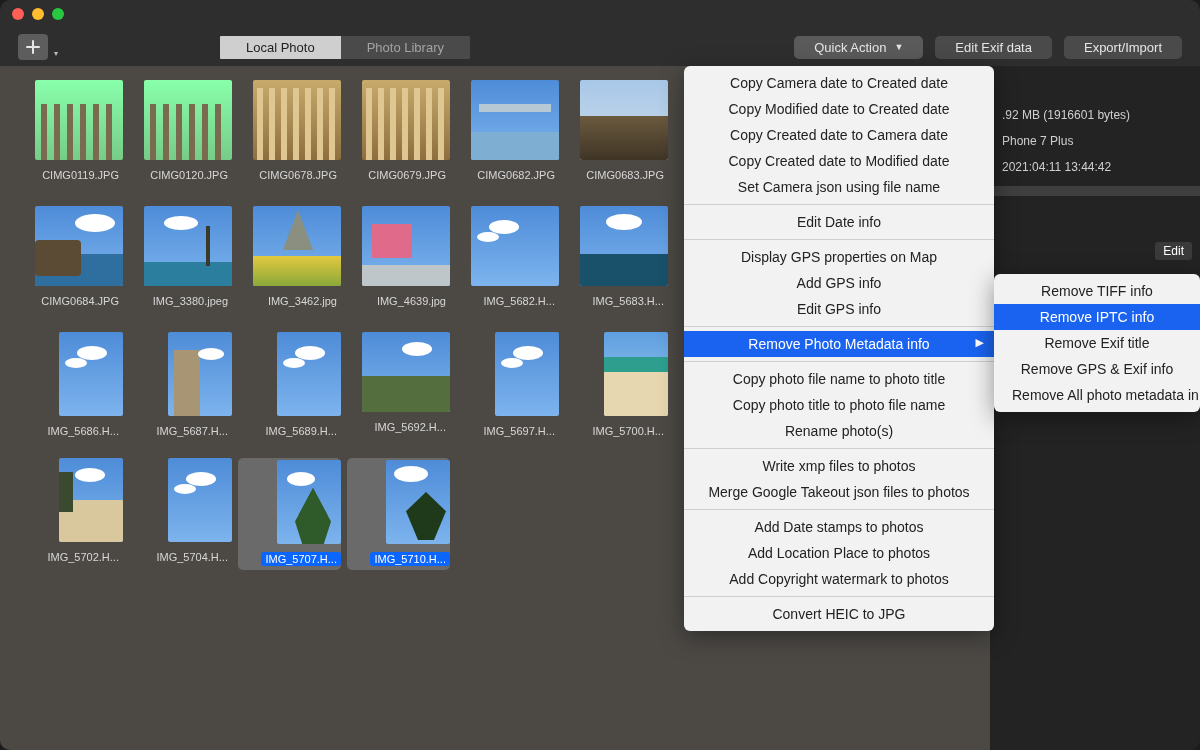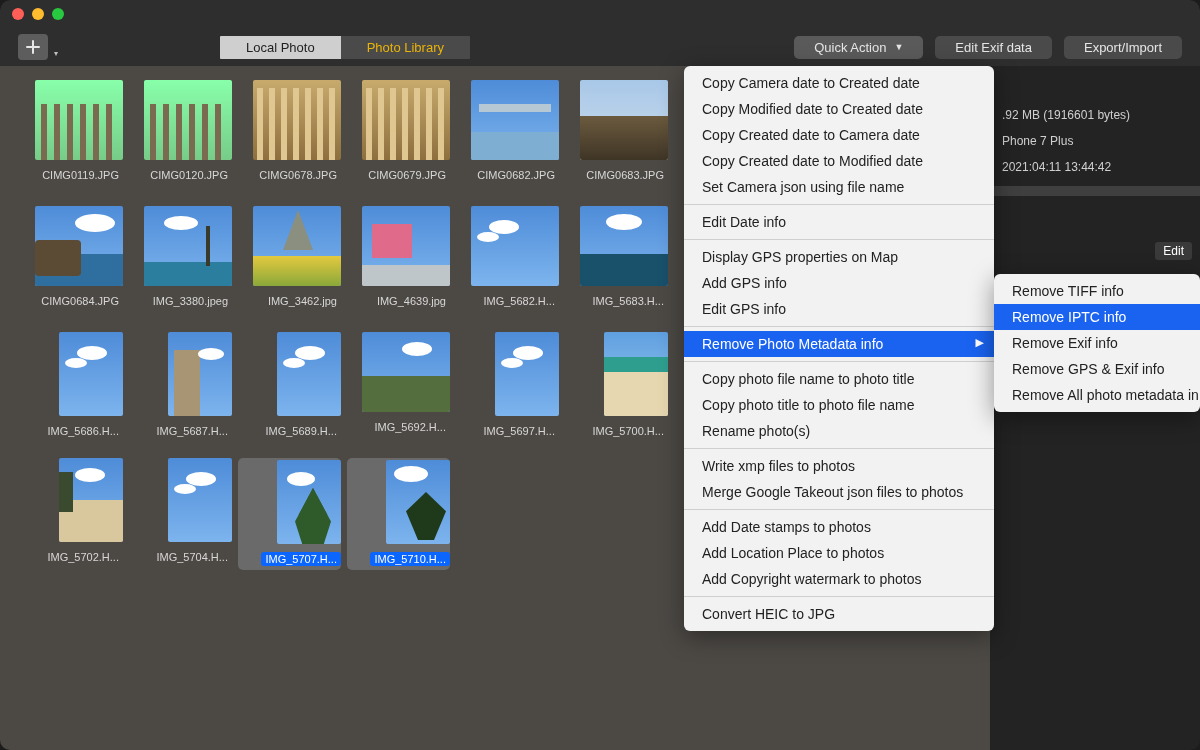--- a/index.html
+++ b/index.html
@@ -9,21 +9,21 @@
 .titlebar { height: 28px; display: flex; align-items: center; padding-left: 12px; gap: 8px; background: #2e2e2e; border-top-left-radius: 10px; border-top-right-radius: 10px; }
 .traffic-light { width: 12px; height: 12px; border-radius: 50%; }
 .tl-red { background: #ff5f57; }
 .tl-yellow { background: #febc2e; }
 .tl-green { background: #28c840; }
 
 .toolbar { height: 38px; background: #2e2e2e; display: flex; align-items: center; padding: 0 18px; gap: 12px; }
 .add-btn { width: 30px; height: 26px; background: #5d5d5d; border-radius: 4px; display: flex; align-items: center; justify-content: center; color: #e6e6e6; position: relative; }
 .add-btn::after { content: "▾"; font-size: 8px; position: absolute; right: -10px; bottom: 2px; color: #bdbdbd; }
 .seg { display: flex; background: #4a4a4a; border-radius: 1px; overflow: hidden; margin-left: 160px; }
-.seg-item { padding: 4px 26px; font-size: 13px; color: #eab308; }
+.seg-item { padding: 4px 26px; font-size: 13px; color: #a3a3a3; }
 .seg-item.active { background: #cfcfcf; color: #1f1f1f; }
 .spacer { flex: 1; }
 .tb-btn { background: #4a4a4a; color: #e6e6e6; font-size: 13px; padding: 4px 20px; border-radius: 5px; display: flex; align-items: center; gap: 8px; }
 .tb-btn.qa { background: #5a5a5a; }
 .caret-down { font-size: 9px; }
 
 .content { position: relative; display: flex; height: calc(750px - 66px); }
 .grid-area { flex: 1; background: #4c4945; padding: 14px 20px; overflow: hidden; }
 .grid { display: grid; grid-template-columns: repeat(6, 103px); grid-auto-rows: 112px; gap: 14px 6px; }
 .thumb-wrap { width: 103px; display: flex; flex-direction: column; align-items: flex-end; }
@@ -35,21 +35,21 @@
 
 .side { width: 210px; background: #232323; color: #d0d0d0; font-size: 12px; padding-top: 36px; position: relative;}
 .side-line { padding: 6px 12px; white-space: nowrap; overflow: hidden; text-overflow: ellipsis;}
 .side-edit { position: absolute; right: 8px; top: 176px; background: #3a3a3a; color: #fff; padding: 2px 8px; border-radius: 3px; font-size: 12px;}
 .side-div { height: 10px; background: #3f3f3f; margin-top: 6px;}
 
 
 .menu { position: absolute; background: #f2f2f2; border-radius: 6px; box-shadow: 0 6px 24px rgba(0,0,0,0.4); font-size: 14px; color: #222; padding: 4px 0; }
 .menu.main { left: 684px; top: 0px; width: 310px; }
 .menu.sub { left: 994px; top: 208px; width: 206px; }
-.menu-item { padding: 5px 18px; white-space: nowrap; position: relative;}
+.menu-item { padding: 5px 18px; white-space: nowrap; position: relative; text-align: center;}
 .menu-item.hl { background: #1a63f0; color: #fff; }
 .menu-item .arrow { position: absolute; right: 10px; top: 5px; font-size: 11px;}
 .menu-sep { height: 1px; background: #cfcfcf; margin: 4px 0; }
 
 
 .sky { background: linear-gradient(#4e8cd8, #7db4ee); }
 .cloud { position:absolute; background:#fff; border-radius:50%; filter: blur(0.4px);}
 .ground { position:absolute; left:0;right:0;bottom:0; }
 .col { position:absolute; bottom:0; width:6px; background:#b59f78; }
 </style>
@@ -315,17 +315,17 @@
       <div class="menu-item">Add Date stamps to photos</div>
       <div class="menu-item">Add Location Place to photos</div>
       <div class="menu-item">Add Copyright watermark to photos</div>
       <div class="menu-sep"></div>
       <div class="menu-item">Convert HEIC to JPG</div>
     </div>
 
   <div class="menu sub" id="sub-menu">
       <div class="menu-item">Remove TIFF info</div>
       <div class="menu-item hl">Remove IPTC info</div>
-      <div class="menu-item">Remove Exif info</div>
+      <div class="menu-item">Remove Exif title</div>
       <div class="menu-item">Remove GPS &amp; Exif info</div>
       <div class="menu-item">Remove All photo metadata in</div>
     </div>
 </div>
 
 </body></html>

